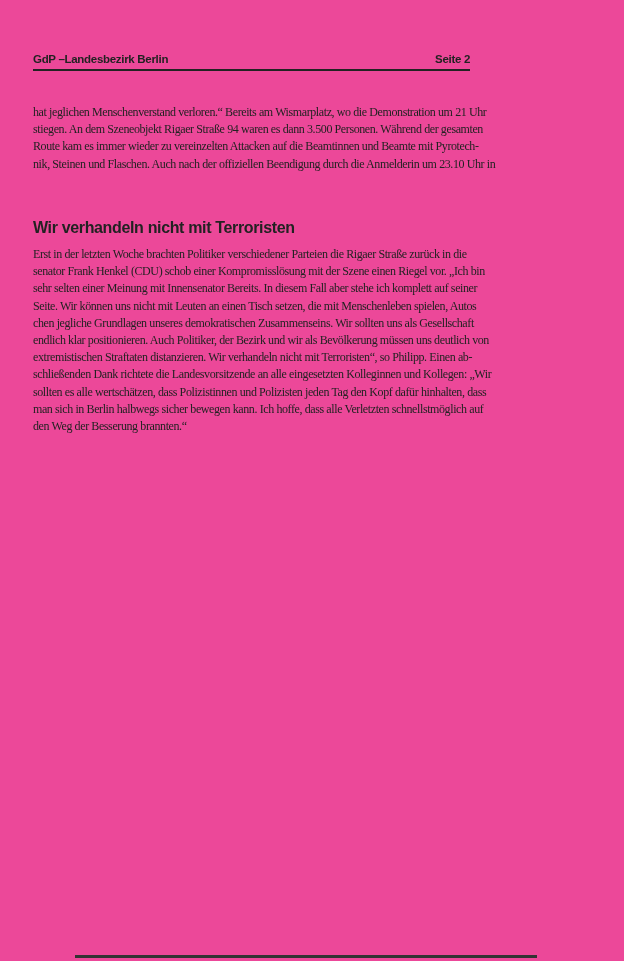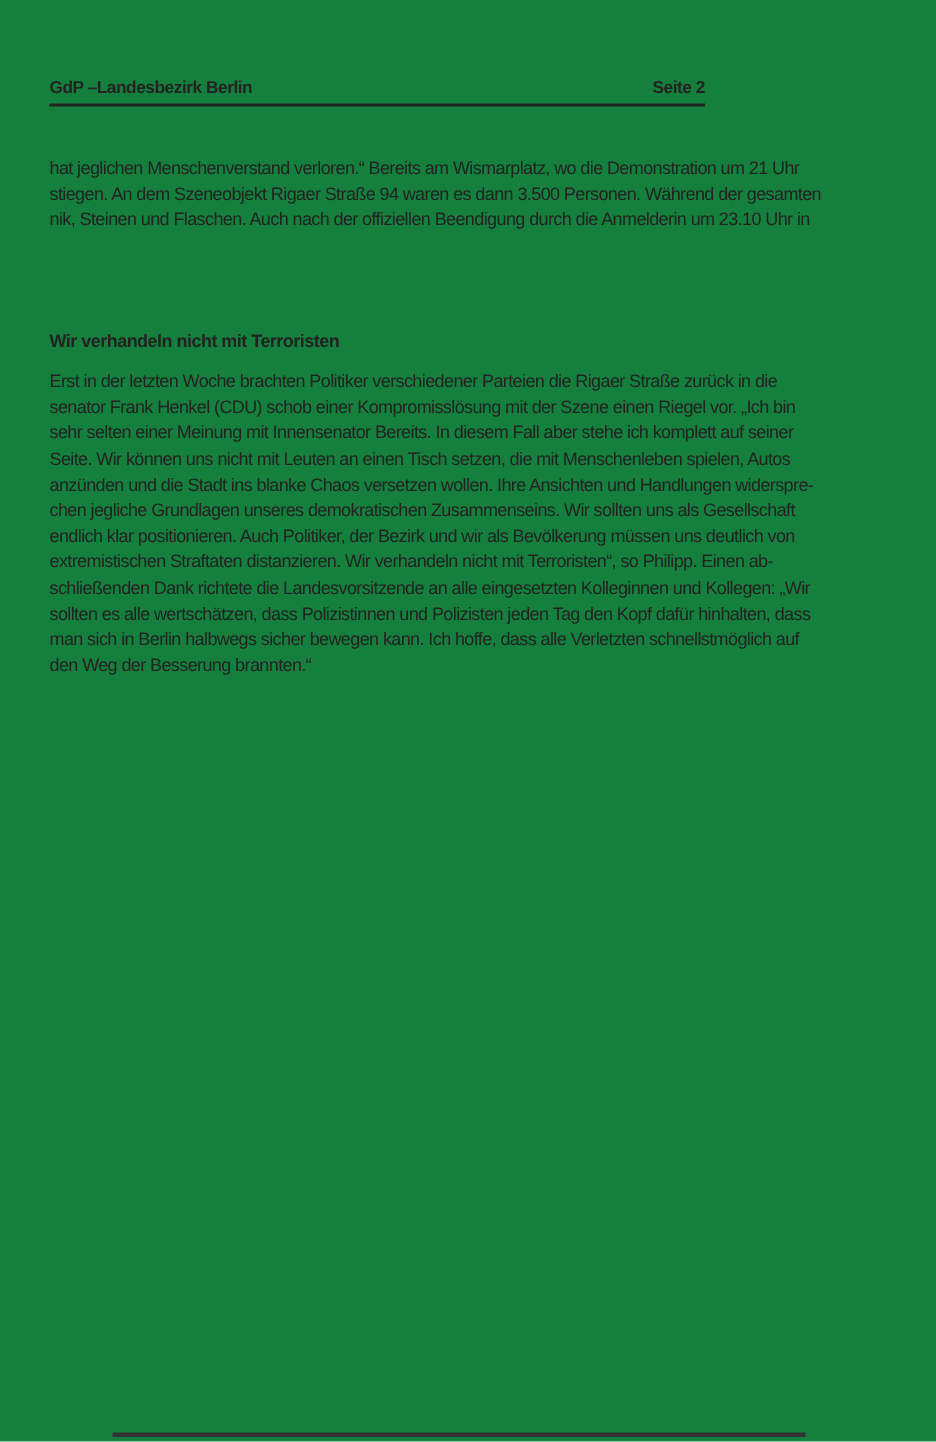--- a/index.html
+++ b/index.html
@@ -1,20 +1,20 @@
 <!DOCTYPE html>
 <html lang="de"><head>
 <meta charset="utf-8">
 <style>
   html, body { margin: 0; padding: 0; background: #ffffff; }
   .page {
     position: relative;
     width: 624px;
     height: 961px;
-    background: #15803d;
+    background: #ec4899;
     font-family: "Liberation Sans", sans-serif;
     color: #222222;
     overflow: hidden;
   }
   .header {
     position: absolute;
     left: 33px;
     top: 51px;
     width: 437px;
     display: flex;
@@ -28,28 +28,28 @@
     border-bottom: 2px solid #222222;
   }
   .para {
     position: absolute;
     left: 33px;
     width: 560px;
     font-size: 12px;
     letter-spacing: -0.4px;
     line-height: 17.2px;
   }
-  .para .text-line { white-space: nowrap; }
+  .para .text-line { white-space: nowrap; font-family: Liberation Serif, serif; }
   .p1 { top: 104px; }
   .section-heading {
     position: absolute;
     left: 33px;
     top: 219px;
     margin: 0;
-    font-size: 12px;
+    font-size: 16px;
     font-weight: bold;
     letter-spacing: -0.35px;
     line-height: 17.2px;
     white-space: nowrap;
   }
   .p2 { top: 246px; }
   .bottom-bar {
     position: absolute;
     left: 75px;
     top: 955px;
@@ -64,31 +64,31 @@
 <div class="page">
 
   <div class="header">
     <span class="header-title">GdP –Landesbezirk Berlin</span>
     <span class="header-page">Seite 2</span>
   </div>
 
   <div class="para p1">
       <div class="text-line">hat jeglichen Menschenverstand verloren.“ Bereits am Wismarplatz, wo die Demonstration um 21 Uhr</div>
       <div class="text-line">stiegen. An dem Szeneobjekt Rigaer Straße 94 waren es dann 3.500 Personen. Während der gesamten</div>
+      <div class="text-line">Route kam es immer wieder zu vereinzelten Attacken auf die Beamtinnen und Beamte mit Pyrotech-</div>
       <div class="text-line">nik, Steinen und Flaschen. Auch nach der offiziellen Beendigung durch die Anmelderin um 23.10 Uhr in</div>
     </div>
 
   <h2 class="section-heading">Wir verhandeln nicht mit Terroristen</h2>
 
   <div class="para p2">
       <div class="text-line">Erst in der letzten Woche brachten Politiker verschiedener Parteien die Rigaer Straße zurück in die</div>
       <div class="text-line">senator Frank Henkel (CDU) schob einer Kompromisslösung mit der Szene einen Riegel vor. „Ich bin</div>
       <div class="text-line">sehr selten einer Meinung mit Innensenator Bereits. In diesem Fall aber stehe ich komplett auf seiner</div>
       <div class="text-line">Seite. Wir können uns nicht mit Leuten an einen Tisch setzen, die mit Menschenleben spielen, Autos</div>
-      <div class="text-line">anzünden und die Stadt ins blanke Chaos versetzen wollen. Ihre Ansichten und Handlungen widerspre-</div>
       <div class="text-line">chen jegliche Grundlagen unseres demokratischen Zusammenseins. Wir sollten uns als Gesellschaft</div>
       <div class="text-line">endlich klar positionieren. Auch Politiker, der Bezirk und wir als Bevölkerung müssen uns deutlich von</div>
       <div class="text-line">extremistischen Straftaten distanzieren. Wir verhandeln nicht mit Terroristen“, so Philipp. Einen ab-</div>
       <div class="text-line">schließenden Dank richtete die Landesvorsitzende an alle eingesetzten Kolleginnen und Kollegen: „Wir</div>
       <div class="text-line">sollten es alle wertschätzen, dass Polizistinnen und Polizisten jeden Tag den Kopf dafür hinhalten, dass</div>
       <div class="text-line">man sich in Berlin halbwegs sicher bewegen kann. Ich hoffe, dass alle Verletzten schnellstmöglich auf</div>
       <div class="text-line">den Weg der Besserung brannten.“</div>
     </div>
 
   <div class="bottom-bar"></div>

